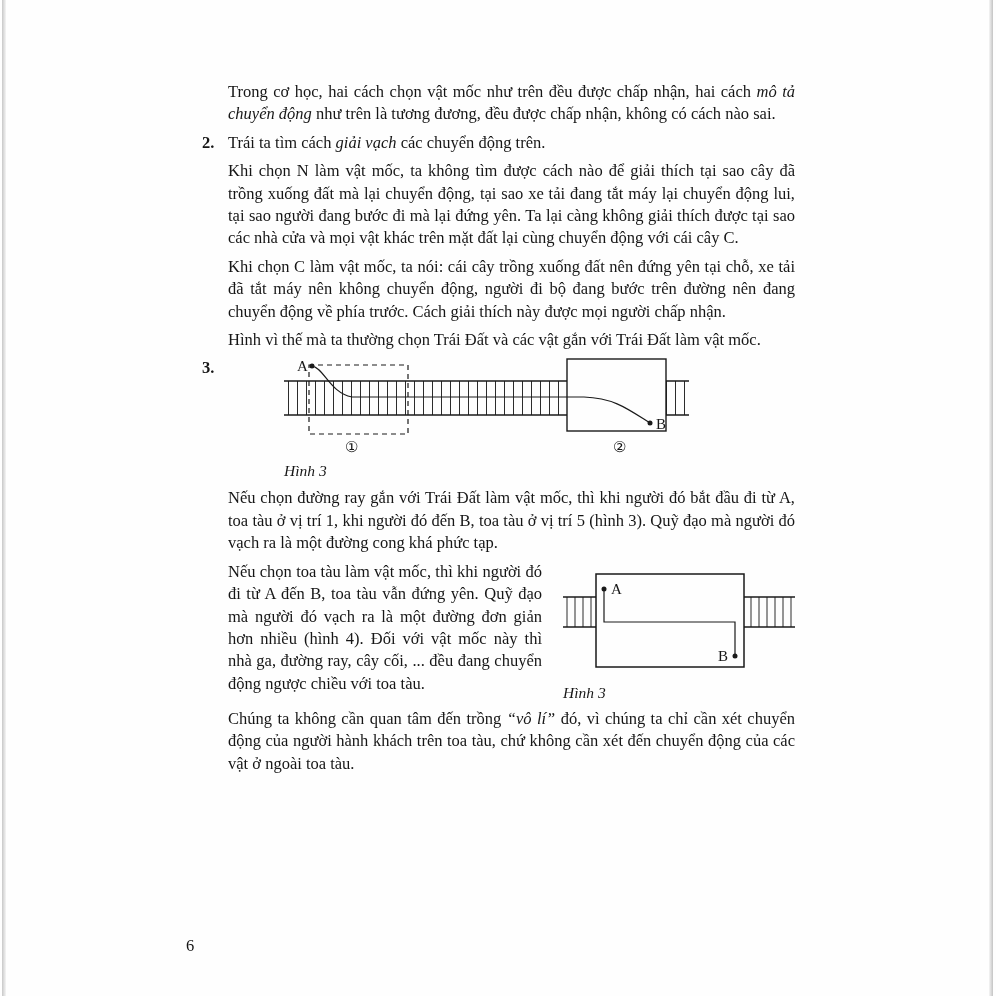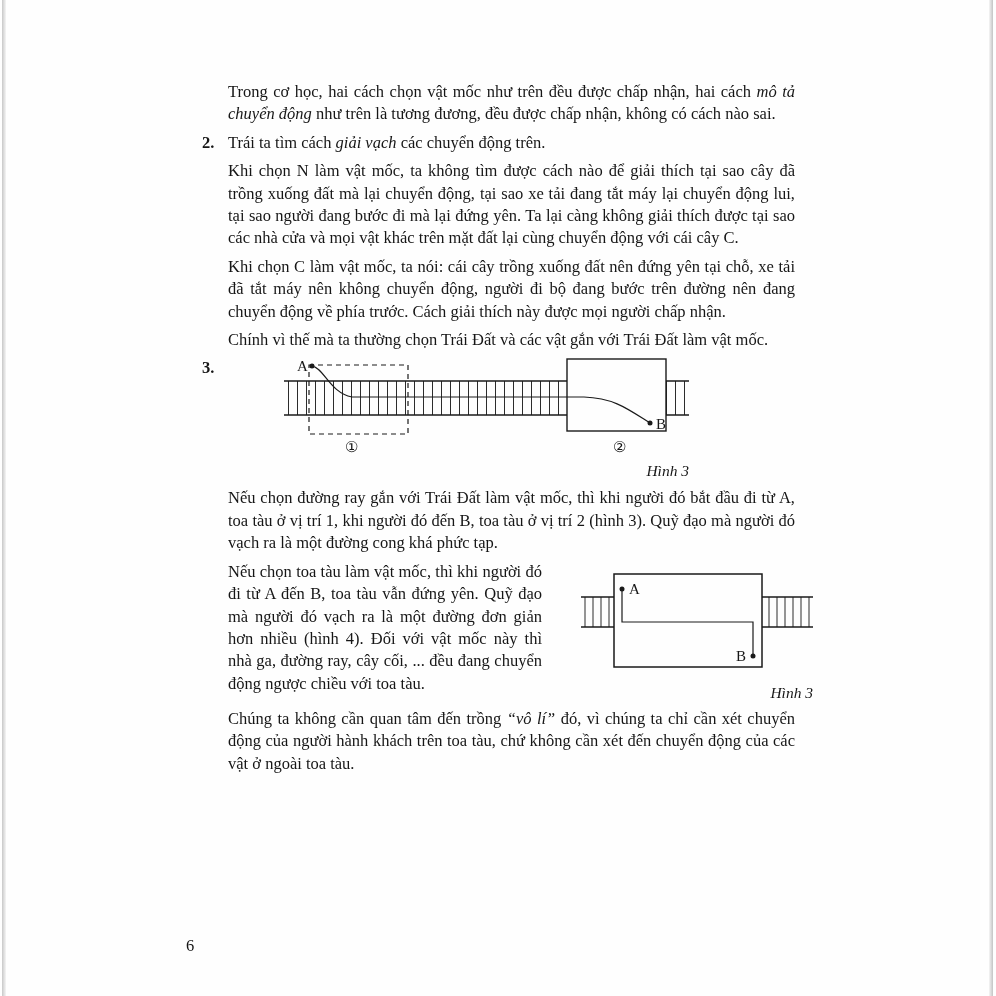--- a/index.html
+++ b/index.html
@@ -26,26 +26,26 @@
   .para em { font-style: italic; }
   .para.list { position: relative; }
   .num {
     position: absolute; left: -26px; top: 0;
     font-weight: 700;
   }
 
   figure { display: block; }
   .fig3 { width: 405px; margin: 4px 0 7px 56px; text-align: center; }
   .fig4 { width: 232px; margin-top: 8px; text-align: center; }
-  .caption { font-style: italic; font-size: 15.5px; margin-top: 1px; text-align: right; }
+  .caption { font-style: italic; font-size: 15.5px; margin-top: 1px; text-align: left; }
 
   .svg-label  { font-size: 15px; font-family: "Liberation Serif", serif; fill: #161616; }
   .svg-marker { font-size: 15px; font-family: "Liberation Serif", serif; fill: #161616; }
 
-  .wrap-row { display: flex; align-items: flex-start; gap: 39px; margin-bottom: 6px; }
+  .wrap-row { display: flex; align-items: flex-start; gap: 21px; margin-bottom: 6px; }
   .wrap-row .narrow { flex: 0 0 314px; width: 314px; }
   .wrap-row .fig4 { flex: 0 0 232px; }
 
   .page-number {
     position: absolute; left: 186px; top: 936px;
     font-size: 16.5px;
   }
 </style>
 </head>
 <body>
@@ -57,21 +57,21 @@
   <div class="content">
 
     <p class="para"><span>Trong cơ học, hai cách chọn vật mốc như trên đều được chấp nhận, hai cách </span><em>mô tả chuyển động</em><span> như trên là tương đương, đều được chấp nhận, không có cách nào sai.</span></p>
 
     <p class="para list"><span class="num">2.</span><span>Trái ta tìm cách </span><em>giải vạch</em><span> các chuyển động trên.</span></p>
 
     <p class="para">Khi chọn N làm vật mốc, ta không tìm được cách nào để giải thích tại sao cây đã trồng xuống đất mà lại chuyển động, tại sao xe tải đang tắt máy lại chuyển động lui, tại sao người đang bước đi mà lại đứng yên. Ta lại càng không giải thích được tại sao các nhà cửa và mọi vật khác trên mặt đất lại cùng chuyển động với cái cây C.</p>
 
     <p class="para">Khi chọn C làm vật mốc, ta nói: cái cây trồng xuống đất nên đứng yên tại chỗ, xe tải đã tắt máy nên không chuyển động, người đi bộ đang bước trên đường nên đang chuyển động về phía trước. Cách giải thích này được mọi người chấp nhận.</p>
 
-    <p class="para">Chính vì thế mà ta thường chọn Trái Đất và các vật gắn với Trái Đất làm vật mốc.</p>
+    <p class="para">Hình vì thế mà ta thường chọn Trái Đất và các vật gắn với Trái Đất làm vật mốc.</p>
 
     <p class="para list"><span class="num">3.</span></p>
 
 
     <figure class="fig3">
       <svg width="405" height="100" viewBox="0 0 405 100">
         <defs>
           <pattern id="ties3" width="9" height="34" patternUnits="userSpaceOnUse">
             <line x1="4.5" y1="0" x2="4.5" y2="34" stroke="#2c2c2c" stroke-width="1"></line>
           </pattern>
@@ -85,21 +85,21 @@
         <circle cx="28" cy="9" r="2.5" fill="#1a1a1a"></circle>
         <circle cx="366" cy="66" r="2.5" fill="#1a1a1a"></circle>
         <text x="13" y="14" class="svg-label">A</text>
         <text x="372" y="72" class="svg-label">B</text>
         <text x="61" y="95" class="svg-marker">①</text>
         <text x="329" y="95" class="svg-marker">②</text>
       </svg>
       <figcaption class="caption">Hình 3</figcaption>
     </figure>
 
-    <p class="para">Nếu chọn đường ray gắn với Trái Đất làm vật mốc, thì khi người đó bắt đầu đi từ A, toa tàu ở vị trí 1, khi người đó đến B, toa tàu ở vị trí 2 (hình 3). Quỹ đạo mà người đó vạch ra là một đường cong khá phức tạp.</p>
+    <p class="para">Nếu chọn đường ray gắn với Trái Đất làm vật mốc, thì khi người đó bắt đầu đi từ A, toa tàu ở vị trí 1, khi người đó đến B, toa tàu ở vị trí 5 (hình 3). Quỹ đạo mà người đó vạch ra là một đường cong khá phức tạp.</p>
 
     <div class="wrap-row">
       <p class="para narrow">Nếu chọn toa tàu làm vật mốc, thì khi người đó đi từ A đến B, toa tàu vẫn đứng yên. Quỹ đạo mà người đó vạch ra là một đường đơn giản hơn nhiều (hình 4). Đối với vật mốc này thì nhà ga, đường ray, cây cối, ... đều đang chuyển động ngược chiều với toa tàu.</p>
       <figure class="fig4">
         <svg width="232" height="110" viewBox="0 0 232 110">
           <defs>
             <pattern id="ties4" width="8" height="30" patternUnits="userSpaceOnUse">
               <line x1="4" y1="0" x2="4" y2="30" stroke="#2c2c2c" stroke-width="1"></line>
             </pattern>
           </defs>

